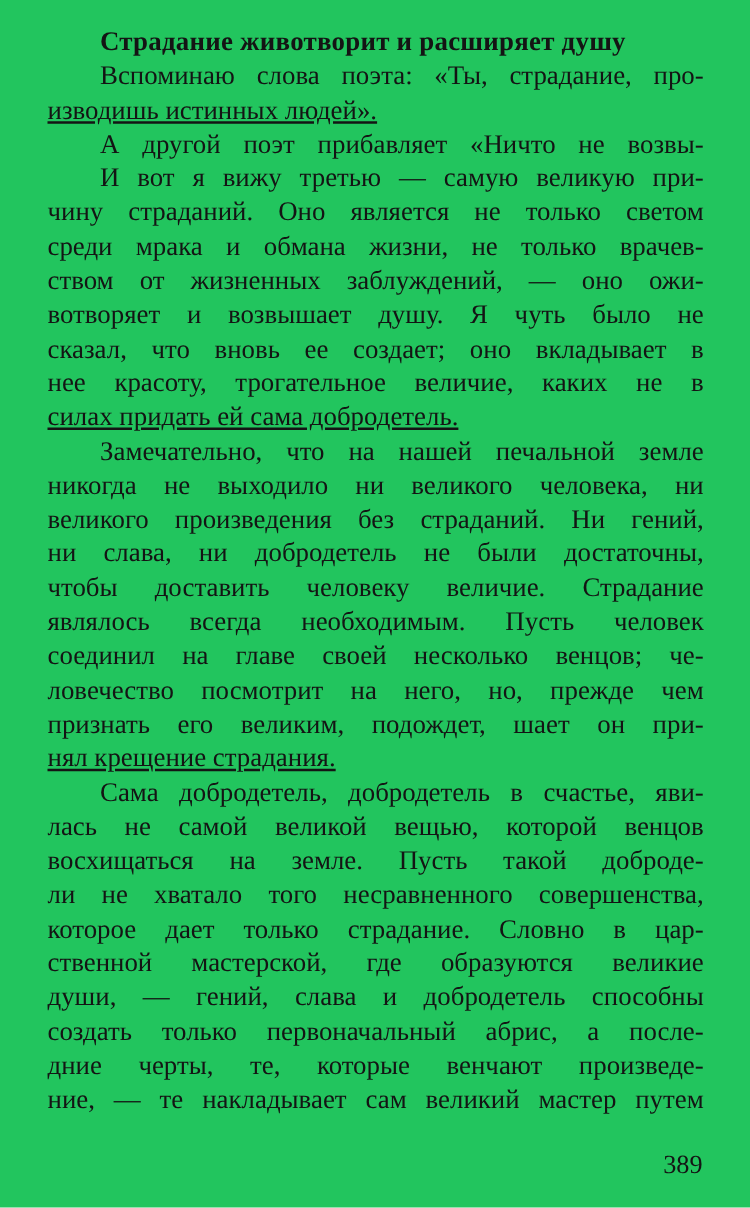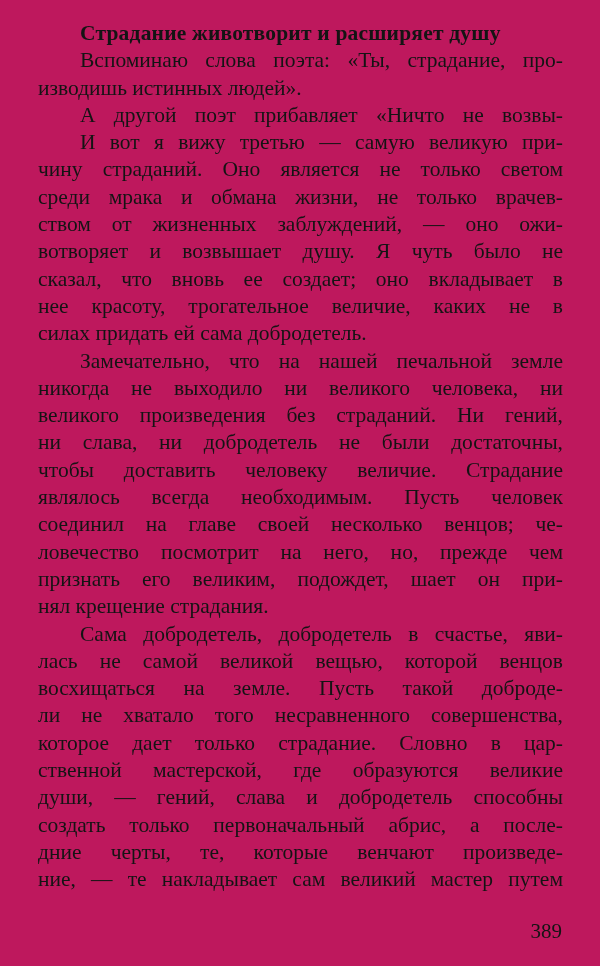--- a/index.html
+++ b/index.html
@@ -5,21 +5,21 @@
   html, body {
     margin: 0;
     padding: 0;
     background: #f6f6f3;
   }
   .page {
     position: relative;
     width: 600px;
     height: 966px;
     margin: 0 auto;
-    background: #be185d;
+    background: #22c55e;
     box-sizing: border-box;
     padding: 20px 37px 0 38px;
     font-family: "Liberation Serif", "DejaVu Serif", serif;
     color: #141414;
     overflow: hidden;
   }
   .title {
     font-size: 21.5px;
     line-height: 27.3px;
     font-weight: bold;
@@ -36,20 +36,21 @@
     line-height: 27.3px;
     text-align: justify;
     text-align-last: justify;
     text-justify: inter-word;
   }
   .line.first {
     text-indent: 42px;
   }
   .line.last {
     text-align-last: left;
+    text-decoration: underline;
   }
   .page-number {
     position: absolute;
     right: 38px;
     bottom: 24px;
     font-size: 21px;
     line-height: 1;
     color: #141414;
   }
 </style>

